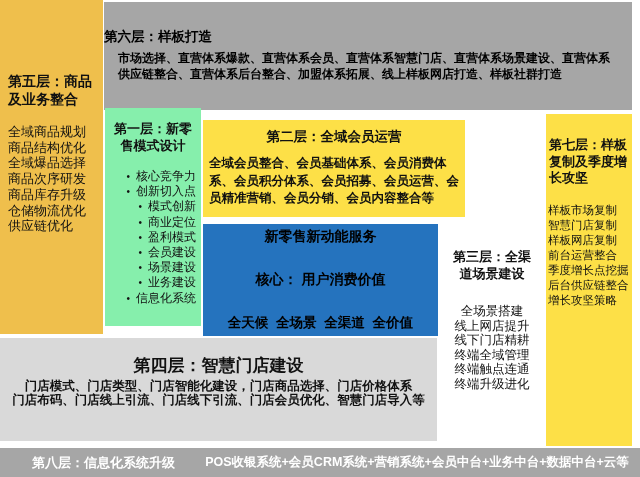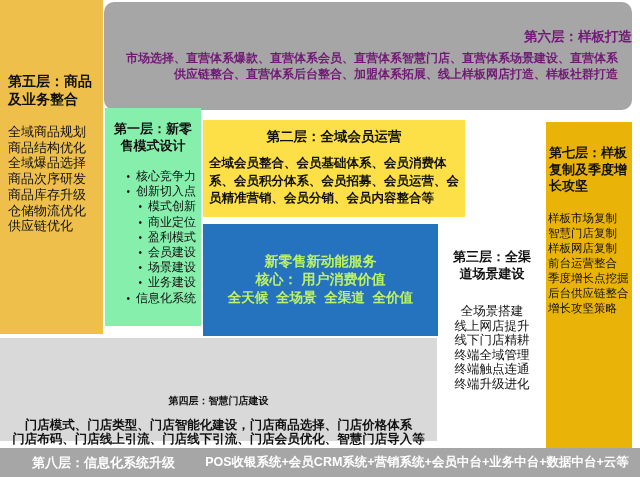--- a/index.html
+++ b/index.html
@@ -10,60 +10,60 @@
   }
   .abs { position:absolute; }
 
   
   .layer5 { left:0; top:0; width:103px; height:334px; background:#EFBF4C; }
   .layer5 .title { padding:72px 0 0 8px; font-weight:bold; font-size:14px; line-height:18px; }
   .layer5 .list { padding:16px 0 0 8px; font-size:13px; line-height:15.7px; }
   .layer5 .list div { white-space:nowrap; }
 
   
-  .layer6 { left:104px; top:2px; width:528px; height:108px; background:#A6A6A6; color:#701a75; text-align:right;border-radius:10px; }
+  .layer6 { left:104px; top:2px; width:528px; height:108px; background:#A6A6A6; color:#000000; text-align:left; }
   .layer6 .title { padding-top:26px; font-size:13.5px; font-weight:bold; }
   .layer6 .body { padding:4px 14px 0 14px; font-size:12px; line-height:16px; font-weight:bold; }
 
   
   .layer1 { left:105px; top:108px; width:96px; height:218px; background:#86efac; }
   .layer1 .title { padding:12px 4px 0 4px; text-align:center; font-weight:bold; font-size:13px; line-height:17px; }
   .layer1 .list { margin-top:15px; font-size:12px; line-height:15.2px; padding-right:5px; }
   .layer1 .item { display:flex; justify-content:flex-end; align-items:center; gap:6px; white-space:nowrap; }
   .layer1 .bullet { font-size:10px; line-height:15.2px; }
 
   
   .layer2 { left:203px; top:120px; width:262px; height:97px; background:#fde047; }
   .layer2 .title { padding-top:8px; text-align:center; font-weight:bold; font-size:13.5px; }
   .layer2 .body { padding:9px 6px 0 6px; font-size:12.5px; line-height:17.5px; font-weight:bold; }
 
   
-  .core { left:203px; top:224px; width:235px; height:112px; background:#2573BE; color:#bef264;
-          display:flex; flex-direction:column; justify-content:center; align-items:center;
+  .core { left:203px; top:224px; width:235px; height:112px; background:#2573BE; color:#000000;
+          display:flex; flex-direction:column; justify-content:space-between; align-items:center;
           text-align:center; font-weight:bold; padding:4px 0; box-sizing:border-box; }
   .core .l1 { font-size:14px; }
   .core .l2 { font-size:14px; }
   .core .l3 { font-size:13.5px; word-spacing:4px; }
 
   
   .layer3 { left:440px; top:240px; width:104px; height:198px; background:#ffffff; text-align:center; }
   .layer3 .title { padding:8px 8px 0 8px; font-weight:bold; font-size:13px; line-height:17px; }
   .layer3 .list { margin-top:22px; font-size:12.5px; line-height:14.6px; }
   .layer3 .list div { white-space:nowrap; }
 
   
-  .layer7 { left:546px; top:122px; width:86px; height:332px; background:#eab308; }
+  .layer7 { left:546px; top:114px; width:86px; height:332px; background:#fde047; }
   .layer7 .title { padding:23px 3px 0 3px; font-weight:bold; font-size:13px; line-height:16.5px; }
   .layer7 .list { margin-top:16px; padding:0 2px; font-size:11.5px; line-height:15px; }
   .layer7 .list div { white-space:nowrap; }
 
   
   .layer4 { left:0; top:338px; width:437px; height:103px; background:#D9D9D9; text-align:center; }
-  .layer4 .title { padding-top:56px; font-weight:bold; font-size:10px; }
-  .layer4 .body { margin-top:10px; font-size:12.5px; line-height:14px; font-weight:bold; }
+  .layer4 .title { padding-top:16px; font-weight:bold; font-size:17px; }
+  .layer4 .body { margin-top:2px; font-size:12.5px; line-height:14px; font-weight:bold; }
   .layer4 .body div { white-space:nowrap; }
 
   
   .layer8 { left:0; top:448px; width:640px; height:29px; background:#A6A6A6; color:#ffffff;
             display:flex; align-items:center; font-weight:bold;gap:25px; }
   .layer8 .label { margin-left:32px; font-size:13px; white-space:nowrap; }
   .layer8 .body { flex:1; text-align:center; font-size:12.5px; white-space:nowrap; padding-right:6px; }
 </style>
 </head>
 <body>

